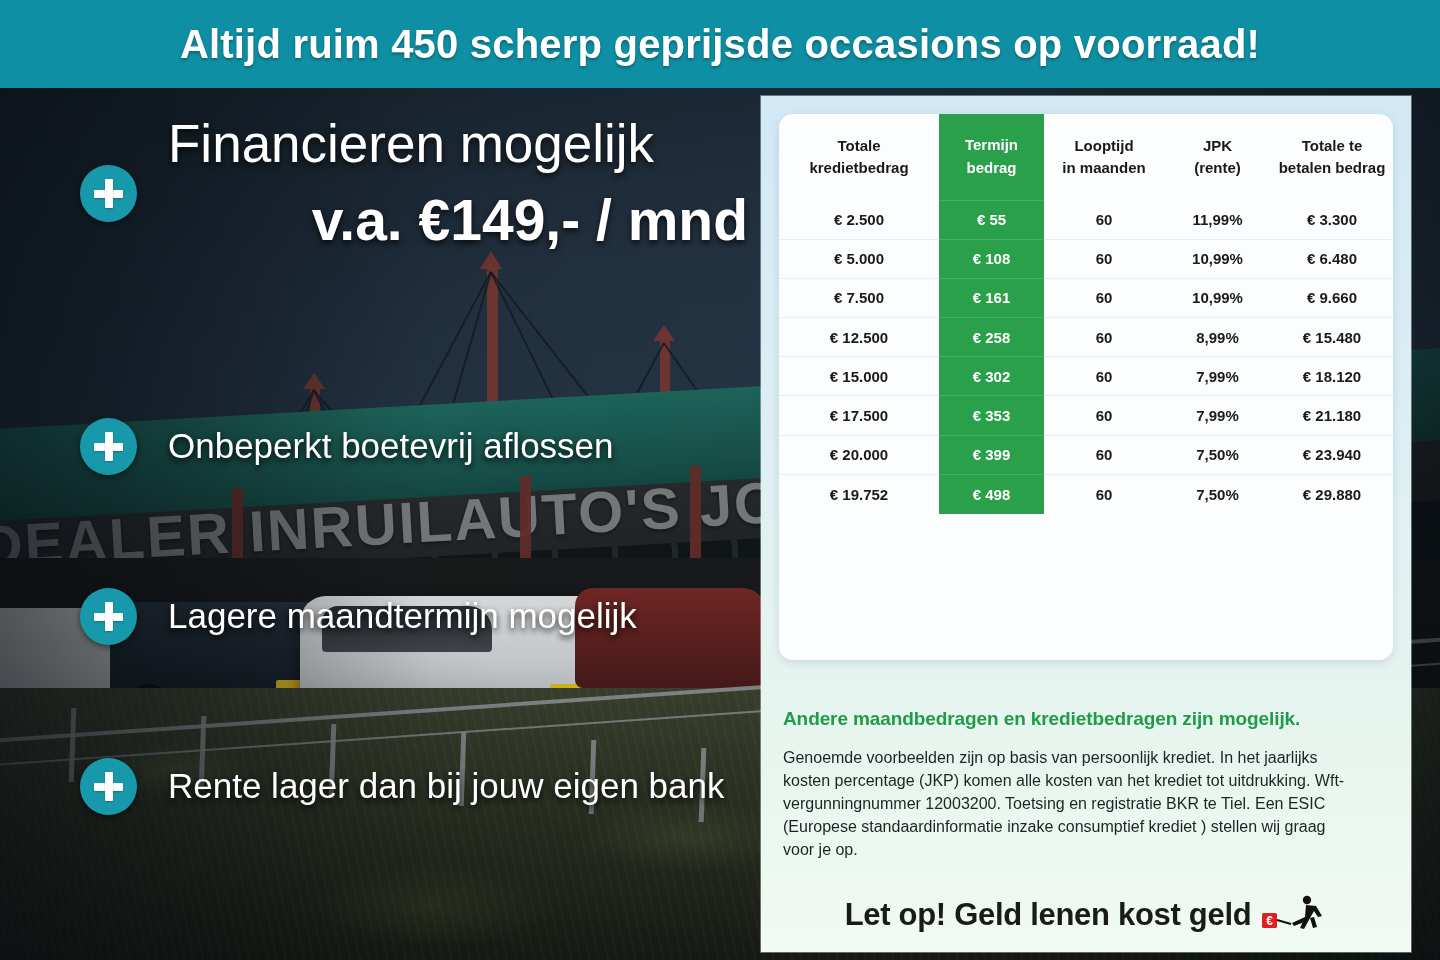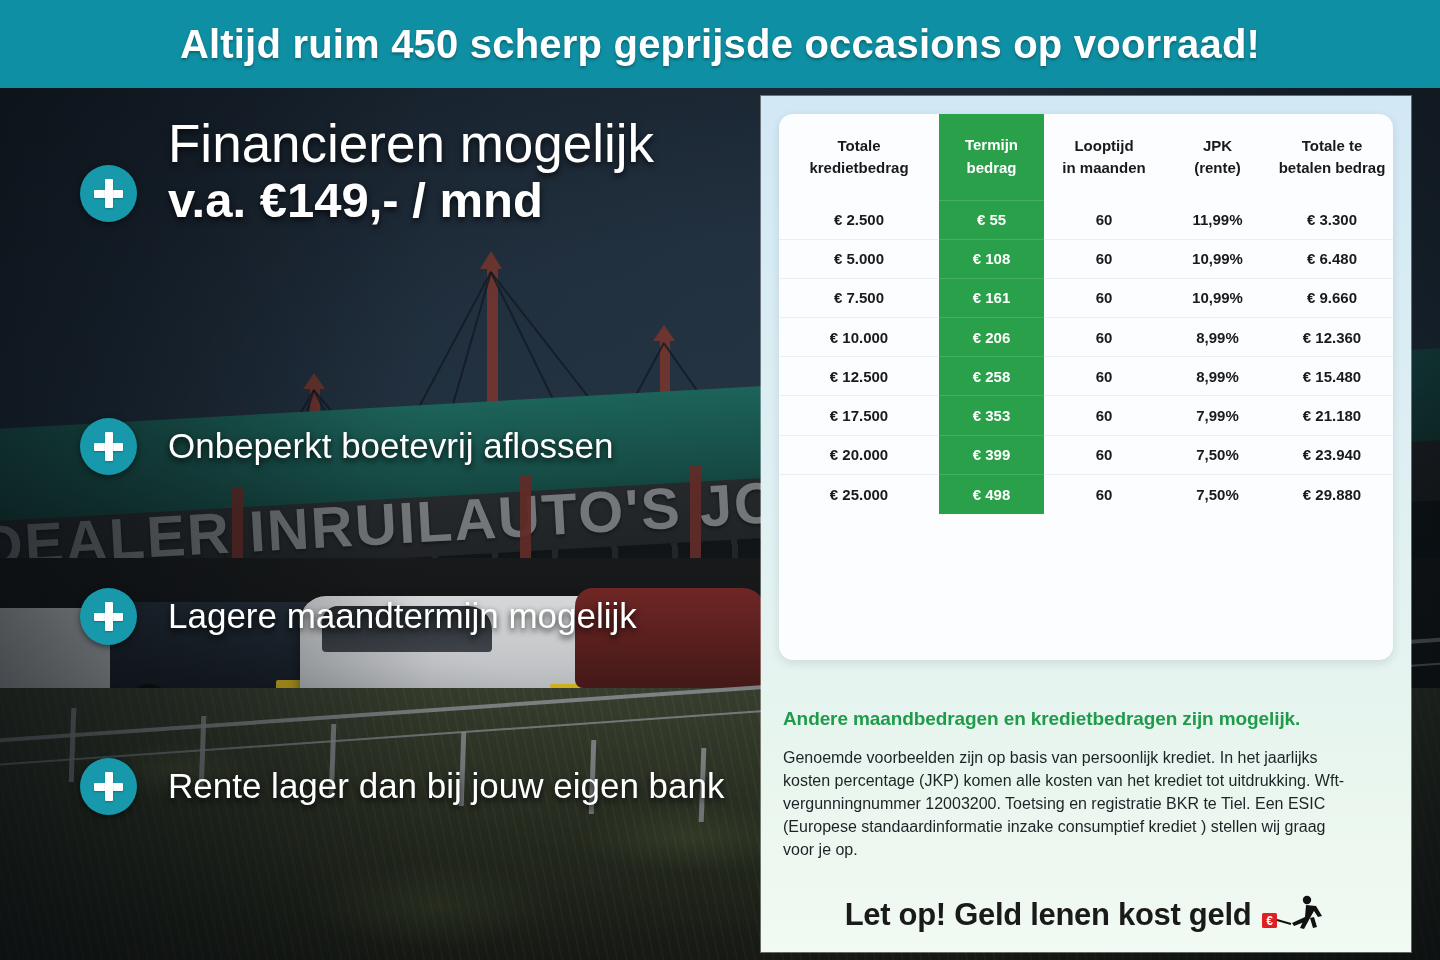--- a/index.html
+++ b/index.html
@@ -124,21 +124,21 @@
       radial-gradient(ellipse at 50% 45%, rgba(0,0,0,0) 35%, rgba(0,0,0,.45) 100%);
   }
 
   
   .copy{ position:absolute; left:0; top:88px; width:770px; height:872px; }
   .headline{
     position:absolute; left:168px; top:28px; width:580px;
     color:#fff; text-shadow:0 3px 6px rgba(0,0,0,.75);
   }
   .headline .l1{ font-size:53px; font-weight:400; line-height:1.05; white-space:nowrap;}
-  .headline .l2{ font-size:49px; font-weight:bold; line-height:1.15; margin-top:0; text-align:left; white-space:nowrap;}
+  .headline .l2{ font-size:57px; font-weight:bold; line-height:1.15; margin-top:16px; text-align:right; white-space:nowrap;}
   .plus{
     position:absolute; width:57px; height:57px; border-radius:50%;
     background:#1799ab; box-shadow:0 2px 6px rgba(0,0,0,.5);
   }
   .plus:before,.plus:after{
     content:""; position:absolute; background:#fff; border-radius:1px;
     box-shadow:0 1px 2px rgba(0,0,0,.25);
   }
   .plus:before{ left:14px; top:24.5px; width:29px; height:8px; }
   .plus:after{ left:24.5px; top:14px; width:8px; height:29px; }
@@ -333,49 +333,49 @@
               <td>€ 6.480</td>
             </tr>
             <tr>
               <td>€ 7.500</td>
               <td class="hl-green">€ 161</td>
               <td>60</td>
               <td>10,99%</td>
               <td>€ 9.660</td>
             </tr>
             <tr>
-              <td>€ 10.000</td>
-              <td class="hl-green">€ 206</td>
-              <td>60</td>
-              <td>8,99%</td>
-              <td>€ 12.360</td>
-            </tr>
-            <tr>
               <td>€ 12.500</td>
               <td class="hl-green">€ 258</td>
               <td>60</td>
               <td>8,99%</td>
               <td>€ 15.480</td>
             </tr>
             <tr>
+              <td>€ 15.000</td>
+              <td class="hl-green">€ 302</td>
+              <td>60</td>
+              <td>7,99%</td>
+              <td>€ 18.120</td>
+            </tr>
+            <tr>
               <td>€ 17.500</td>
               <td class="hl-green">€ 353</td>
               <td>60</td>
               <td>7,99%</td>
               <td>€ 21.180</td>
             </tr>
             <tr>
               <td>€ 20.000</td>
               <td class="hl-green">€ 399</td>
               <td>60</td>
               <td>7,50%</td>
               <td>€ 23.940</td>
             </tr>
             <tr>
-              <td>€ 25.000</td>
+              <td>€ 19.752</td>
               <td class="hl-green">€ 498</td>
               <td>60</td>
               <td>7,50%</td>
               <td>€ 29.880</td>
             </tr>
           </tbody>
       </table>
     </div>
 
     <div class="greenhead">Andere maandbedragen en kredietbedragen zijn mogelijk.</div>

